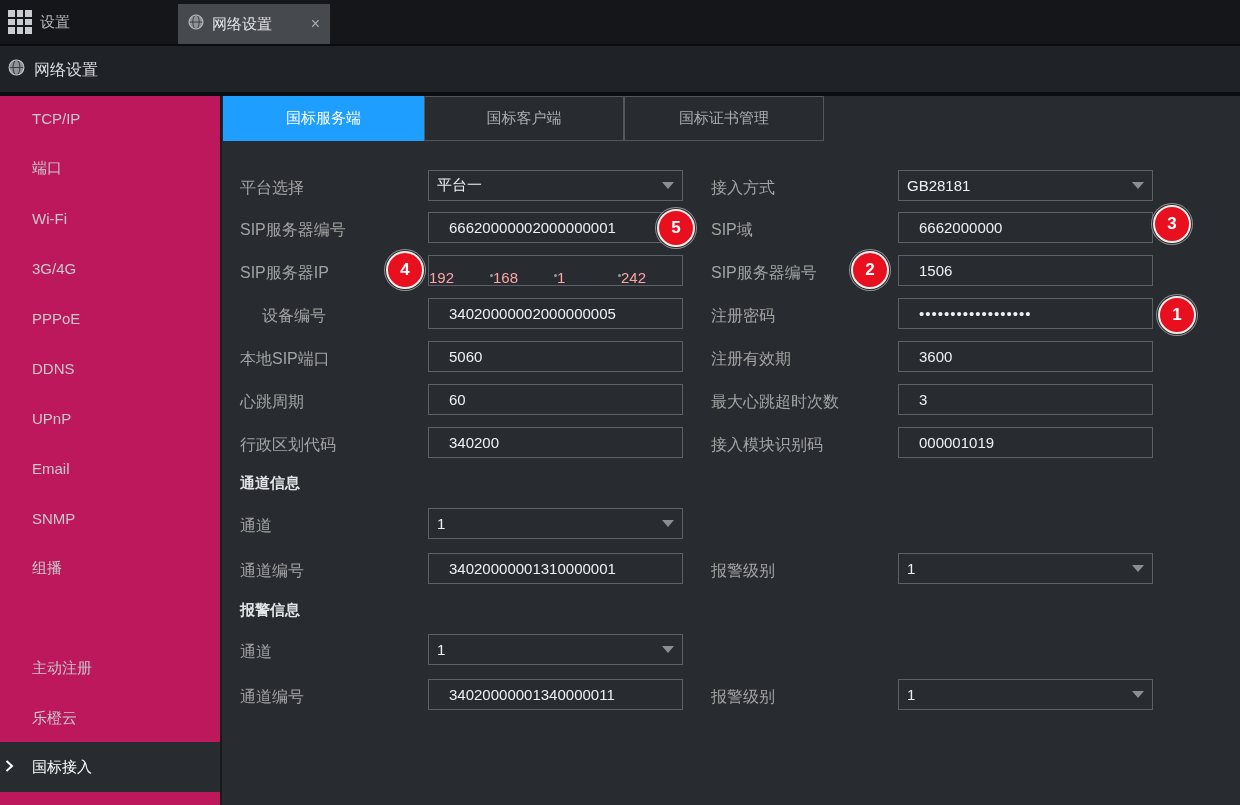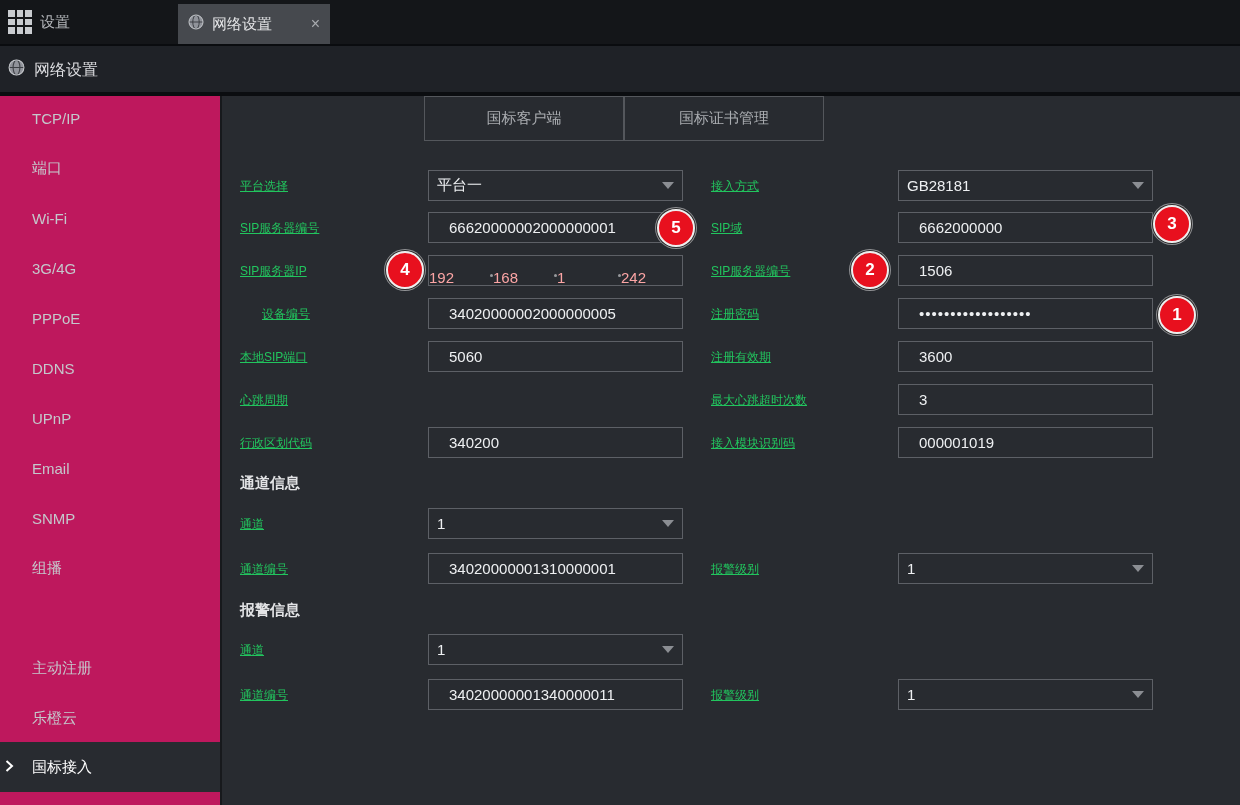--- a/index.html
+++ b/index.html
@@ -28,21 +28,21 @@
     padding-left:32px;box-sizing:border-box;color:#c5c8cc;font-size:15px;cursor:pointer;}
   .sb-item.sel{background:#282b30;color:#ffffff;height:50px;}
   .sb-arrow{position:absolute;left:5px;top:50%;transform:translateY(-50%);}
   .vline{position:absolute;left:220px;top:96px;width:2px;height:709px;background:#17191c;}
   
   .tab{position:absolute;top:0;height:45px;display:flex;align-items:center;justify-content:center;
     font-size:15px;box-sizing:border-box;cursor:pointer;}
   .tab.active{background:#1e9fff;color:#ffffff;}
   .tab.idle{border:1px solid #54575c;color:#aaadb1;background:transparent;}
   
-  .lbl{position:absolute;color:#22c55e;font-size:12px;white-space:nowrap;text-decoration:underline;}
+  .lbl{position:absolute;color:#a3a3a3;font-size:16px;white-space:nowrap;}
   .sect{position:absolute;color:#e2e3e5;font-size:15px;font-weight:bold;white-space:nowrap;}
   .inp{position:absolute;width:255px;height:31px;box-sizing:border-box;background:transparent;
     border:1px solid #5d6066;color:#eef0f2;font-size:15px;padding:0 20px;outline:none;
     font-family:"Liberation Sans","DejaVu Sans",sans-serif;}
   .dd{position:absolute;width:255px;height:31px;box-sizing:border-box;border:1px solid #5d6066;
     display:flex;align-items:center;padding:0 8px;cursor:pointer;}
   .dd .val{color:#eef0f2;font-size:15px;flex:1;}
   .caret{width:0;height:0;border-left:6px solid transparent;border-right:6px solid transparent;
     border-top:7px solid #8b8e93;}
   .ipbox{position:absolute;width:255px;height:31px;box-sizing:border-box;border:1px solid #5d6066;
@@ -144,20 +144,23 @@
       <span class="sb-arrow">
         <svg width="9" height="13" viewBox="0 0 9 13">
             <path d="M1.5 1.5 L7 6.5 L1.5 11.5" stroke="#ffffff" stroke-width="2" fill="none"></path>
           </svg>
       </span>
       <span>国标接入</span>
     </div>
   </div>
   <div class="vline"></div>
 
+  <div class="tab active" style="left:223px;top:96px;width:201px;height:45px;position:absolute;">
+      <span>国标服务端</span>
+    </div>
   <div class="tab idle" style="left:424px;top:96px;width:200px;height:45px;position:absolute;">
       <span>国标客户端</span>
     </div>
   <div class="tab idle" style="left:624px;top:96px;width:200px;height:45px;position:absolute;">
       <span>国标证书管理</span>
     </div>
 
   <div class="lbl" style="left:240px;top:178px;">平台选择</div>
   <div class="dd" style="left:428px;top:170px;">
     <span class="val">平台一</span>
@@ -191,20 +194,21 @@
   <input class="inp" style="left: 428px; top: 298px;" value="34020000002000000005">
   <div class="lbl" style="left:711px;top:306px;">注册密码</div>
   <input class="inp" style="left: 898px; top: 298px; letter-spacing: 1px;" value="••••••••••••••••••">
 
   <div class="lbl" style="left:240px;top:349px;">本地SIP端口</div>
   <input class="inp" style="left: 428px; top: 341px;" value="5060">
   <div class="lbl" style="left:711px;top:349px;">注册有效期</div>
   <input class="inp" style="left: 898px; top: 341px;" value="3600">
 
   <div class="lbl" style="left:240px;top:392px;">心跳周期</div>
+  <input class="inp" style="left: 428px; top: 384px;" value="60">
   <div class="lbl" style="left:711px;top:392px;">最大心跳超时次数</div>
   <input class="inp" style="left: 898px; top: 384px;" value="3">
 
   <div class="lbl" style="left:240px;top:435px;">行政区划代码</div>
   <input class="inp" style="left: 428px; top: 427px;" value="340200">
   <div class="lbl" style="left:711px;top:435px;">接入模块识别码</div>
   <input class="inp" style="left: 898px; top: 427px;" value="000001019">
 
   <div class="sect" style="left:240px;top:474px;">通道信息</div>
   <div class="lbl" style="left:240px;top:516px;">通道</div>

